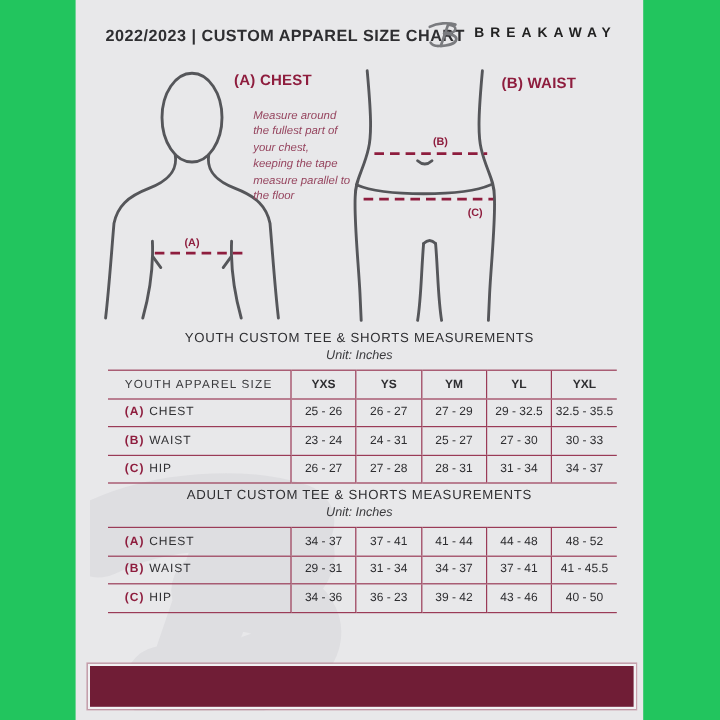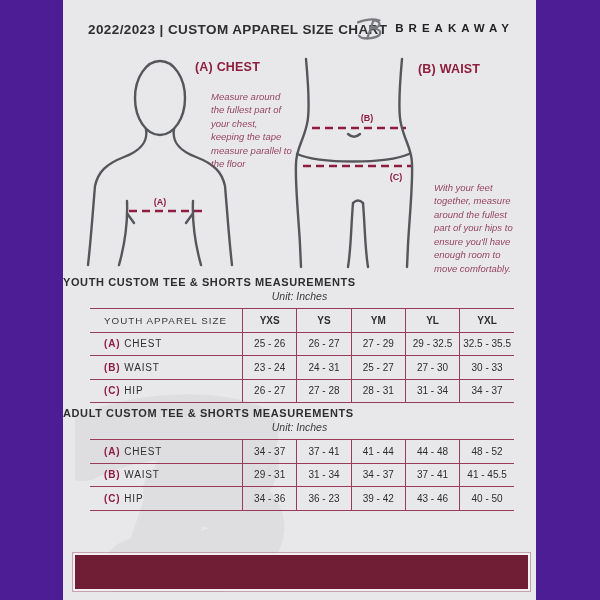--- a/index.html
+++ b/index.html
@@ -5,43 +5,43 @@
   :root{
     --bg:#e8e8ea;
     --ink:#2e2e31;
     --maroon:#8e1d3e;
     --mauve:#96455f;
     --line:#9a3b57;
     --footer:#701d36;
     --stroke:#55565a;
   }
   html,body{margin:0;padding:0;background:#000;}
-  .canvas{position:relative;width:600px;height:600px;background:#4c1d95;overflow:hidden;
+  .canvas{position:relative;width:600px;height:600px;background:#22c55e;overflow:hidden;
           font-family:"Liberation Sans",sans-serif;}
   .flyer{position:absolute;left:63px;top:0;width:473px;height:600px;background:var(--bg);}
 
   
   .hdr-title{position:absolute;left:25px;top:22px;font-size:13.5px;font-weight:bold;
              letter-spacing:.4px;color:var(--ink);white-space:nowrap;}
   .brand{position:absolute;right:22px;top:14px;display:flex;align-items:center;gap:8px;}
   .brand-name{font-size:11.5px;font-weight:bold;letter-spacing:5px;color:#222;}
 
   
   .diagram{position:absolute;}
   .guide-block{position:absolute;width:114px;}
   .guide-h{font-size:12.5px;font-weight:bold;color:var(--maroon);letter-spacing:.2px;margin:0 0 7px 0;}
   .guide-p{font-size:9.5px;font-style:italic;font-weight:500;line-height:1.42;color:var(--mauve);margin:16px;}
 
   svg .outline{fill:none;stroke:var(--stroke);stroke-width:2.4;stroke-linecap:round;}
   svg .dash{stroke:var(--maroon);stroke-width:2.3;stroke-dasharray:8 5;}
   svg .mark{font-family:"Liberation Sans",sans-serif;font-size:9px;font-weight:bold;fill:var(--maroon);}
 
   
-  .tbl-title{position:absolute;left:0;width:473px;font-size:11px;
-             font-weight:bold;letter-spacing:.6px;color:var(--ink);}
+  .tbl-title{position:absolute;left:0;width:473px;text-align:center;font-size:11px;
+             font-weight:normal;letter-spacing:.6px;color:var(--ink);}
   .tbl-unit{position:absolute;left:0;width:473px;text-align:center;font-size:10.5px;
             font-style:italic;font-weight:500;color:#3a3a3d;}
   table.size{position:absolute;left:27px;width:424px;border-collapse:collapse;table-layout:fixed;}
   table.size td{height:22.5px;border-top:1px solid var(--line);border-bottom:1px solid var(--line);
                 font-size:10px;color:var(--ink);text-align:center;padding:0;margin-top:42px;}
   table.size td+td{border-left:1px solid var(--line);}
   table.size td.lab{width:138px;text-align:left;padding-left:14px;letter-spacing:.8px;}
   table.size tr.head td{font-weight:bold;}
   table.size tr.head td.lab{font-weight:normal;font-size:9.8px;letter-spacing:1px;color:#3a3a3d;}
   .key{color:var(--maroon);font-weight:bold;margin-right:4px;}
@@ -106,21 +106,20 @@
     </svg>
 
     <div class="guide-block" style="left:132px;top:60px">
       <p class="guide-h">(A) CHEST</p>
       <p class="guide-p">Measure around the fullest part of your chest, keeping the tape measure parallel to the floor</p>
     </div>
     <div class="guide-block" style="left:355px;top:62px">
       <p class="guide-h">(B) WAIST</p>
     </div>
     <div class="guide-block" style="left:355px;top:165px">
-      <p class="guide-p">With your feet together, measure around the fullest part of your hips to ensure you'll have enough room to move comfortably.</p>
     </div>
 
     <div class="tbl-title" style="top:276px">YOUTH CUSTOM TEE &amp; SHORTS MEASUREMENTS</div>
     <div class="tbl-unit" style="top:290px">Unit: Inches</div>
     <table class="size" style="top:308px">
       <tbody>
           <tr class="head">
         <td class="lab">YOUTH APPAREL SIZE</td>
         <td>YXS</td>
         <td>YS</td>

